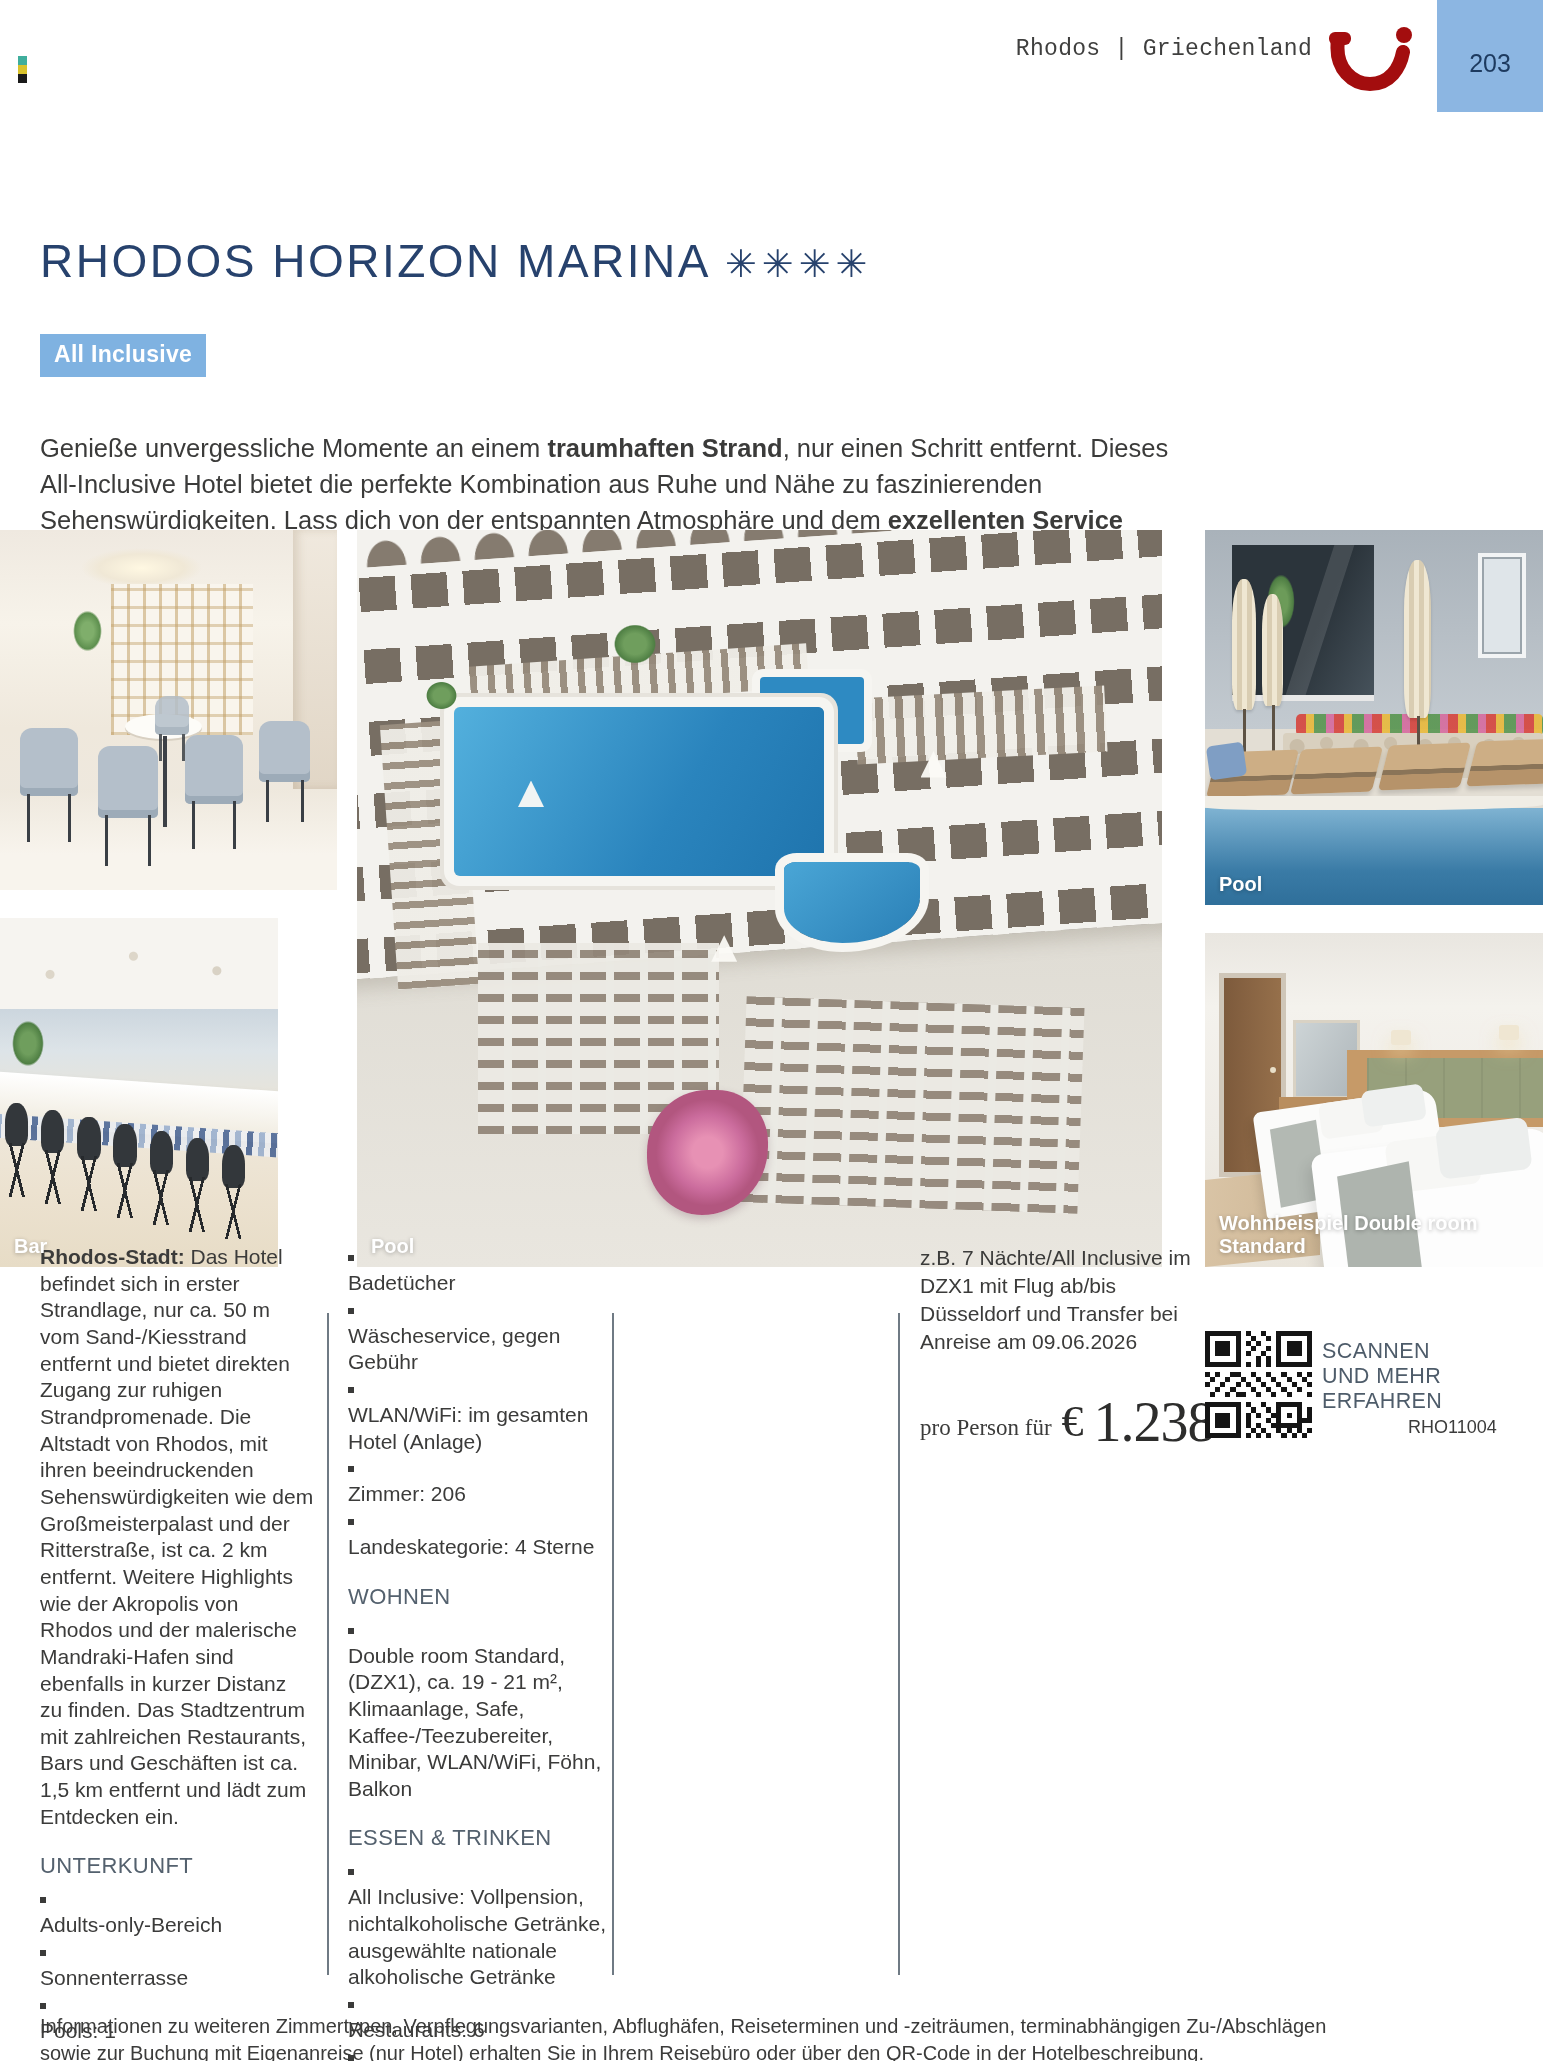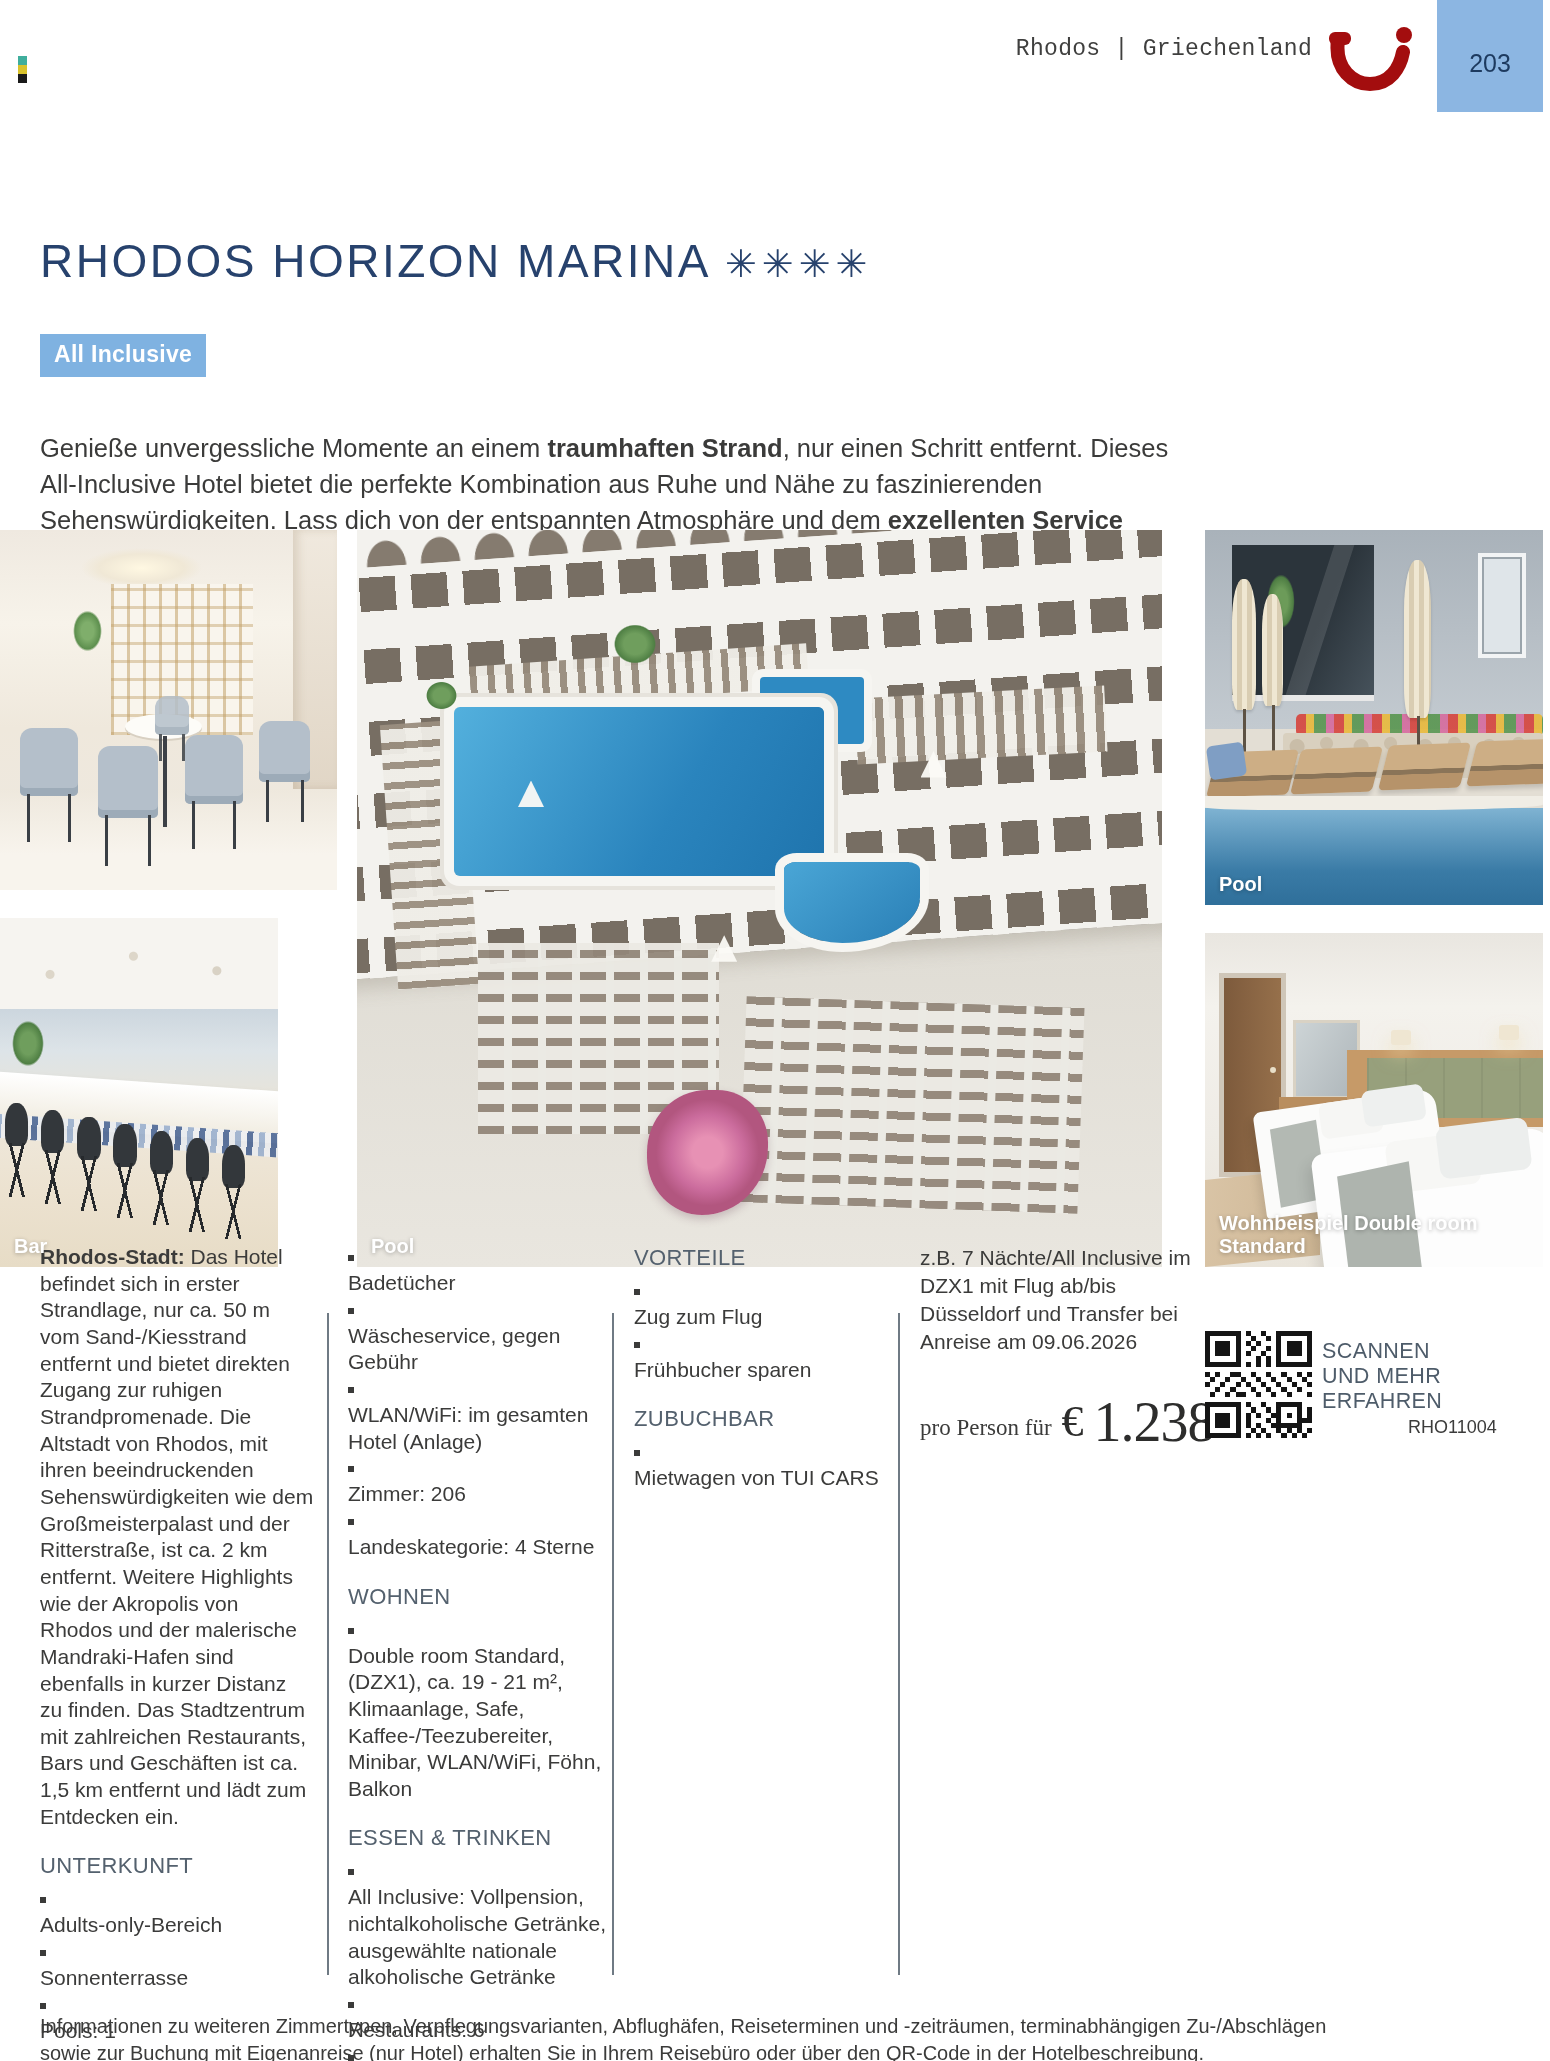--- a/index.html
+++ b/index.html
@@ -398,43 +398,20 @@
 
         <div class="li">
           <span class="sq"></span>
           <span>Bars &amp; mehr: 2</span>
         </div>
       </div>
     <div class="sec-h">SPORT</div>
 
   </div>
 
-  <div class="col col3">
-    <div class="sec-h first">VORTEILE</div>
-    <div class="list">
-
-        <div class="li">
-          <span class="sq"></span>
-          <span>Zug zum Flug</span>
-        </div>
-
-        <div class="li">
-          <span class="sq"></span>
-          <span>Frühbucher sparen</span>
-        </div>
-      </div>
-    <div class="sec-h">ZUBUCHBAR</div>
-    <div class="list">
-
-        <div class="li">
-          <span class="sq"></span>
-          <span>Mietwagen von TUI CARS</span>
-        </div>
-      </div>
-  </div>
 
   <div class="col col4">
     <p class="offer-text">z.B. 7 Nächte/All Inclusive im DZX1 mit Flug ab/bis Düsseldorf und Transfer bei Anreise am 09.06.2026</p>
     <div class="price-line">
       <span class="price-prefix">pro Person für</span>
       <span class="price-cur">€</span>
       <span class="price-val">1.238</span>
     </div>
   </div>
 

